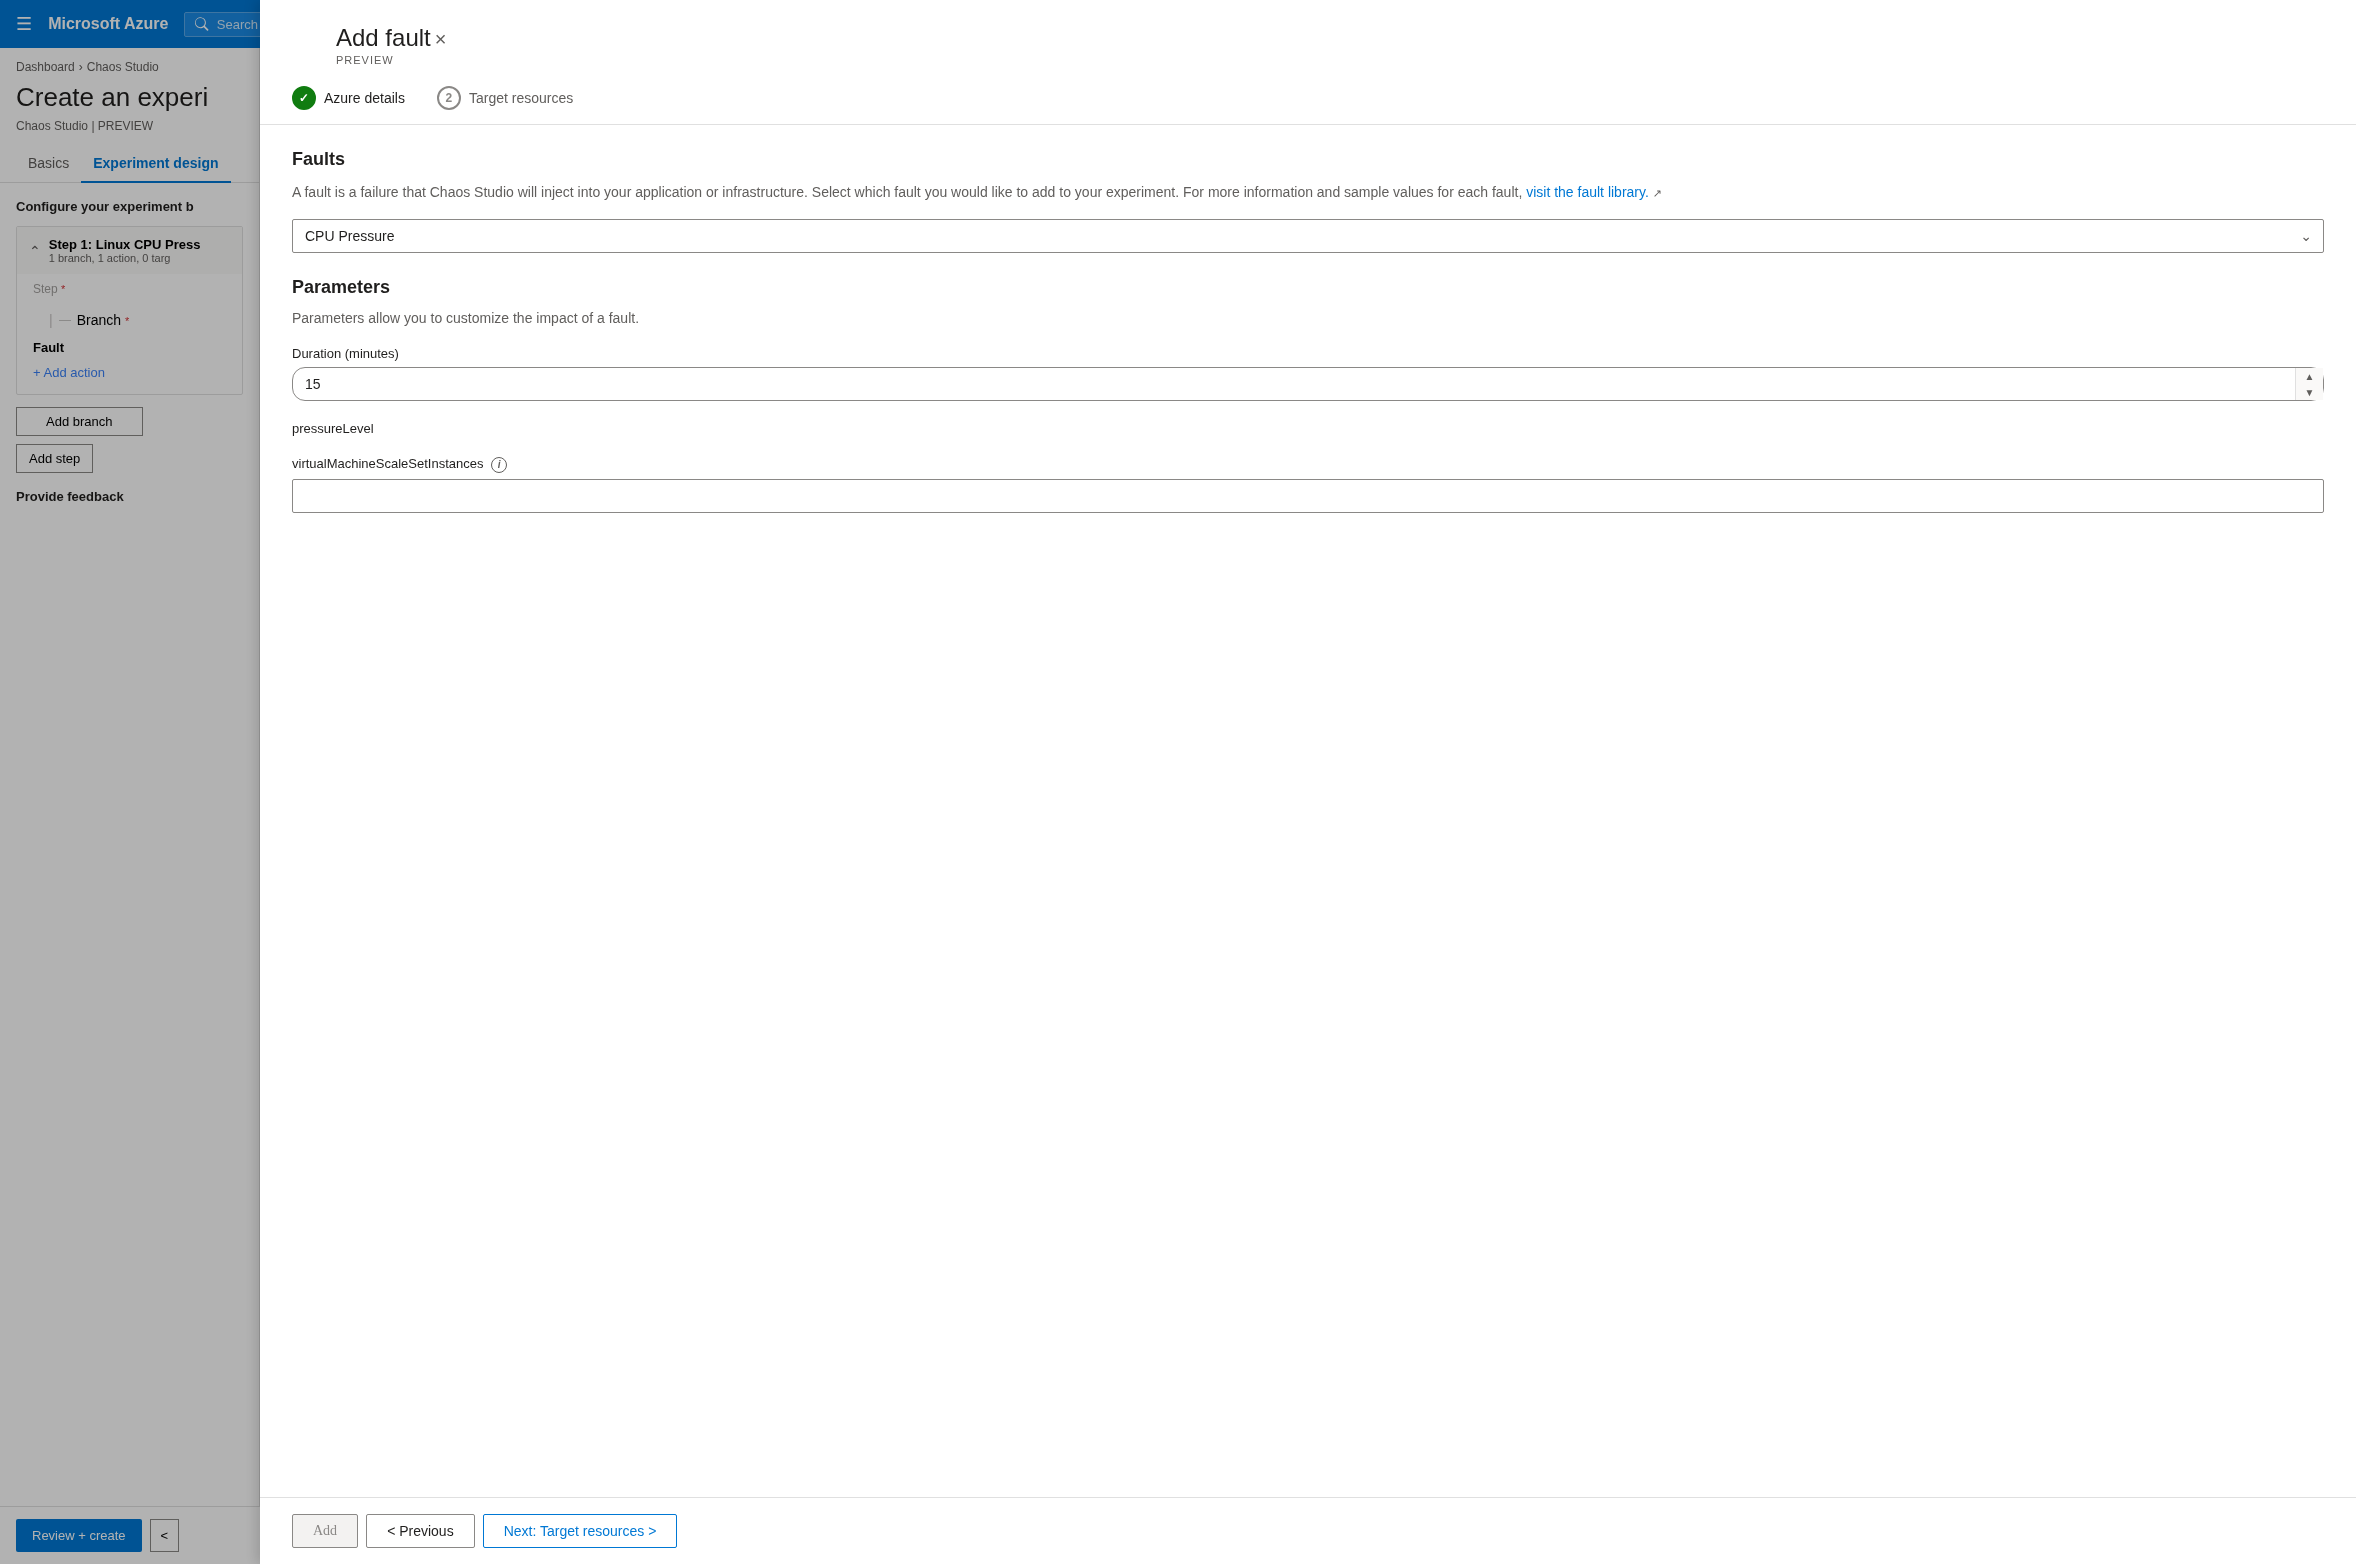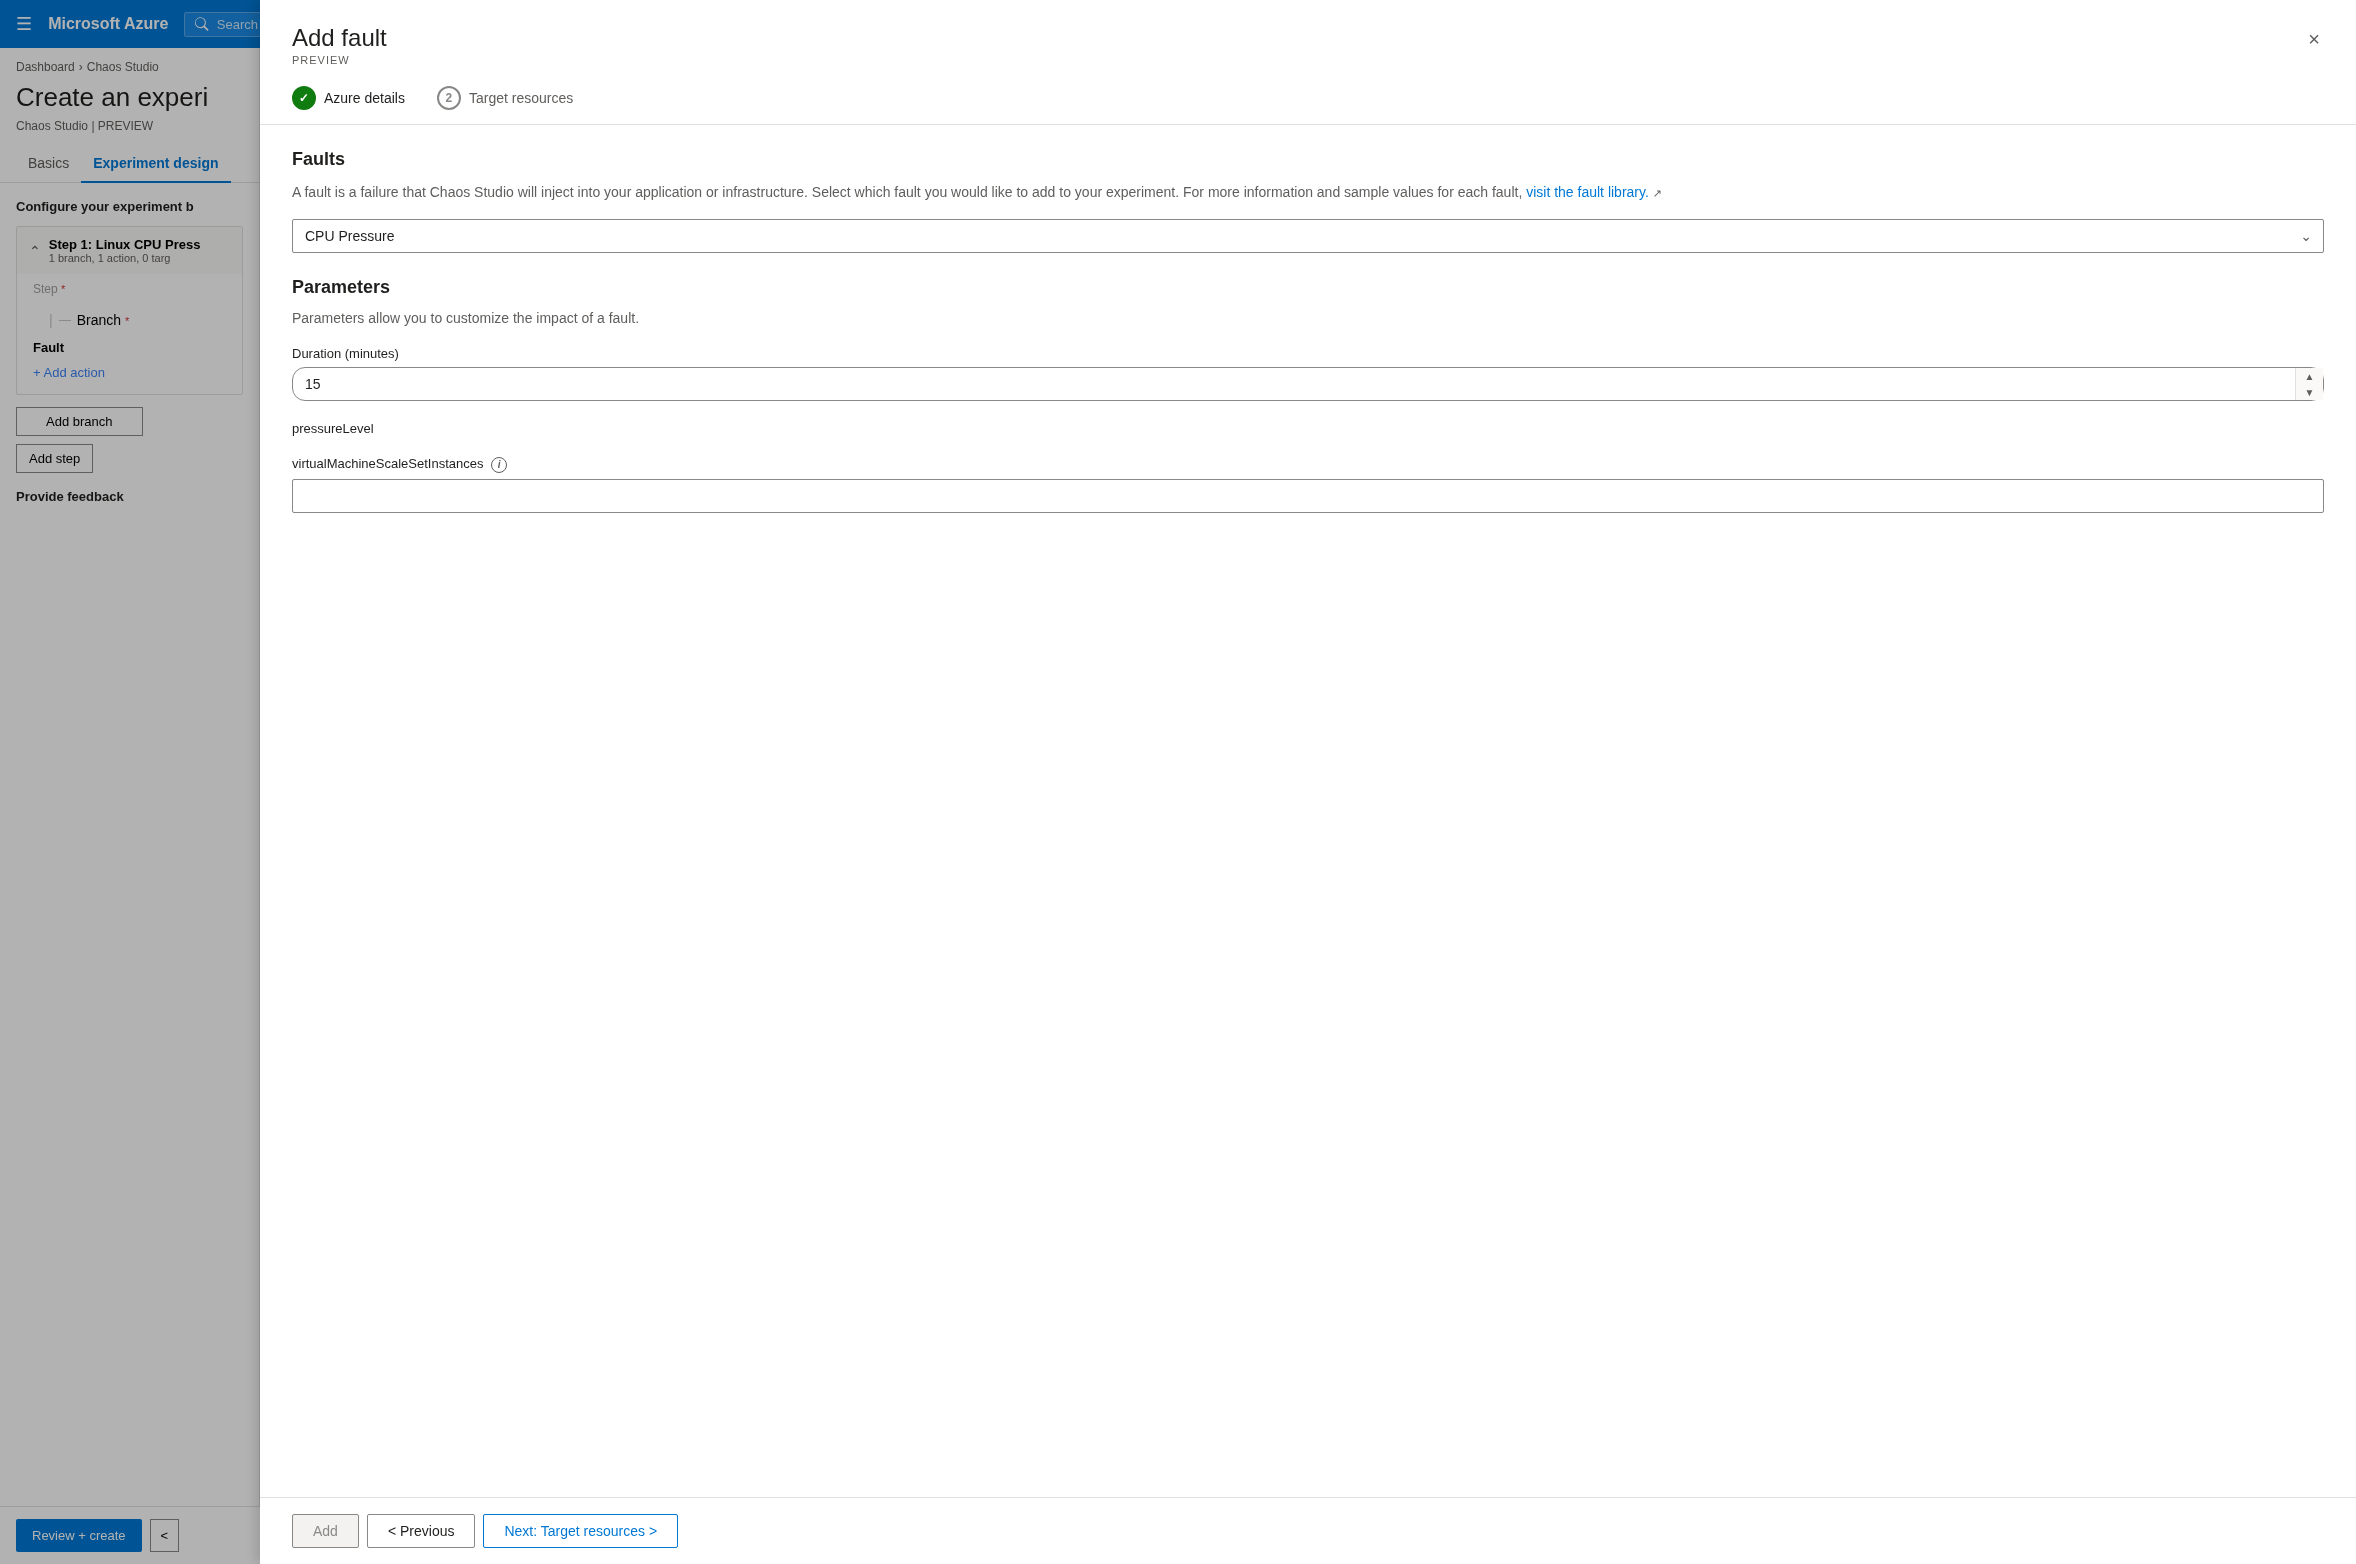--- a/index.html
+++ b/index.html
@@ -228,22 +228,22 @@
       flex-direction: column;
       box-shadow: -4px 0 12px rgba(0,0,0,0.15);
     }
 
     .panel-header {
       padding: 24px 32px 0;
       border-bottom: 1px solid #e0e0e0;
     }
     .panel-title-row {
       display: flex;
-      justify-content: space-between;
       align-items: flex-start;
+      margin-left: 44px;
     }
     .panel-title { font-size: 24px; font-weight: 300; color: #201f1e; }
     .panel-subtitle { font-size: 11px; color: #605e5c; margin-top: 2px; letter-spacing: 1px; text-transform: uppercase; }
     .close-btn { font-size: 20px; cursor: pointer; color: #605e5c; border: none; background: none; padding: 4px; }
 
     
     .wizard-tabs {
       display: flex;
       gap: 32px;
       margin-top: 20px;
@@ -444,20 +444,21 @@
       background: white;
     }
     .btn-add {
       border: 1px solid #8a8886;
       background: #f3f2f1;
       color: #8a8886;
       padding: 8px 20px;
       font-size: 14px;
       cursor: not-allowed;
       border-radius: 2px;
+      font-family: Liberation Serif, serif;
     }
     .btn-previous {
       border: 1px solid #8a8886;
       background: white;
       color: #201f1e;
       padding: 8px 20px;
       font-size: 14px;
       cursor: pointer;
       border-radius: 2px;
     }

